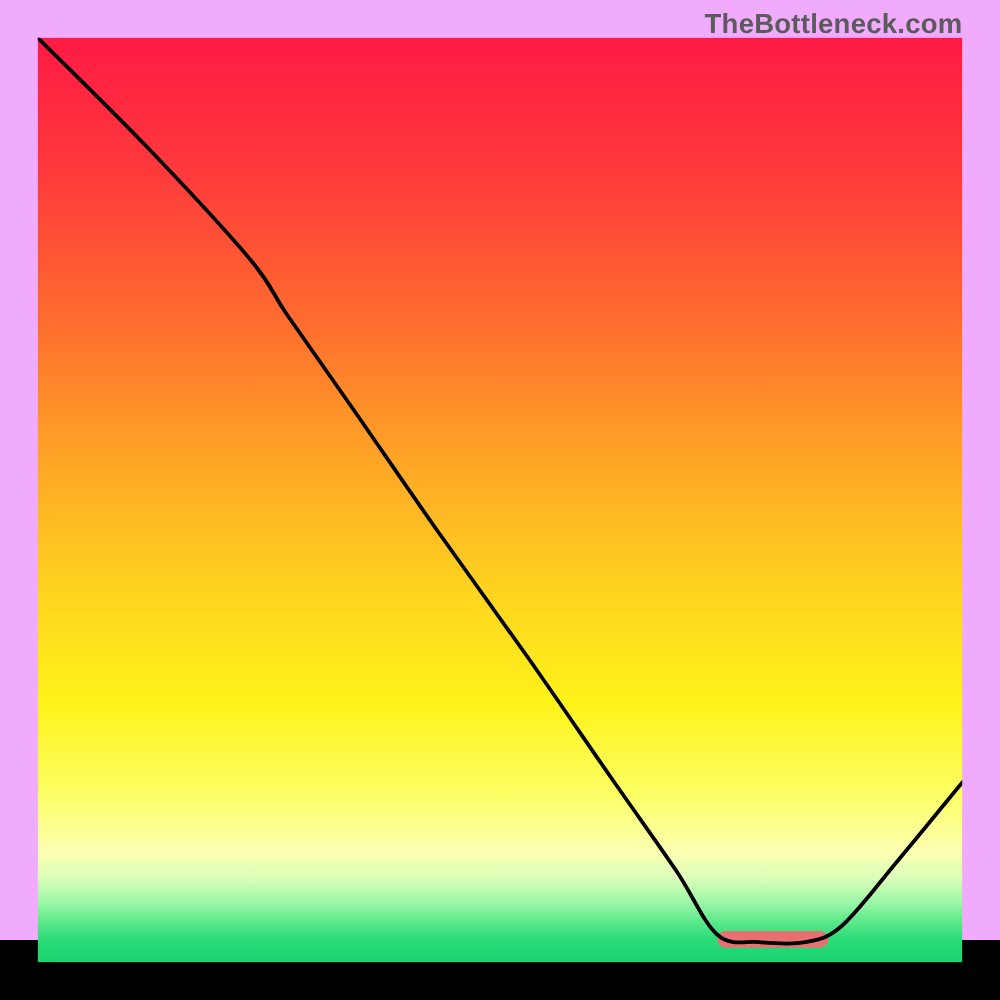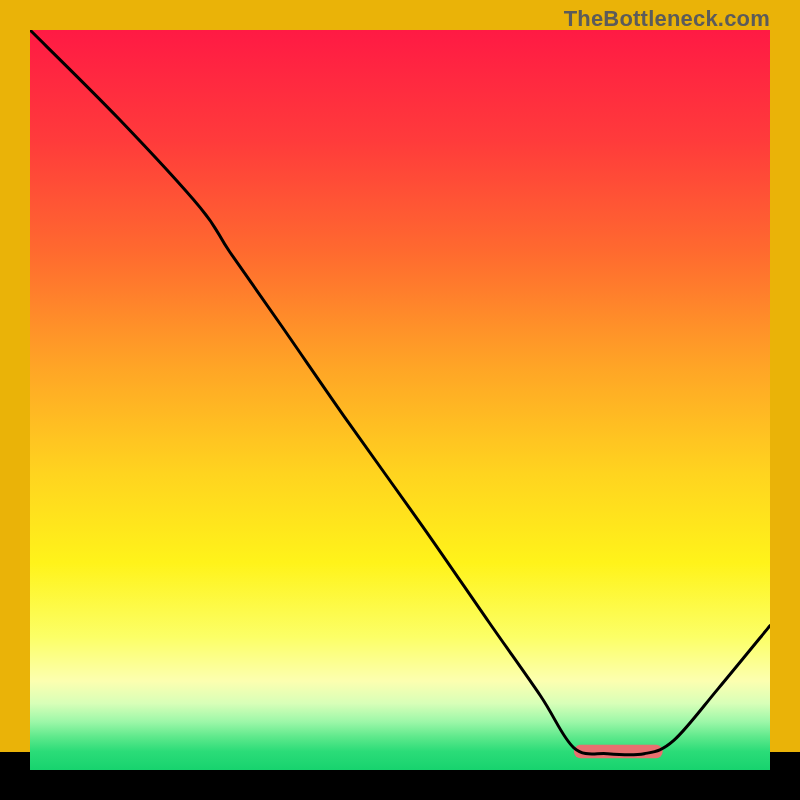--- a/index.html
+++ b/index.html
@@ -8,21 +8,21 @@
     width: 800px;
     height: 800px;
     background: #000;
     overflow: hidden;
     font-family: Arial, Helvetica, sans-serif;
   }
   .container {
     position: relative;
     width: 800px;
     height: 752px;
-    background: #eab308;
+    background: #f0abfc;
   }
   .plot-area {
     position: absolute;
     left: 30px;
     top: 30px;
     width: 740px;
     height: 740px;
     overflow: hidden;
   }
   .gradient {

